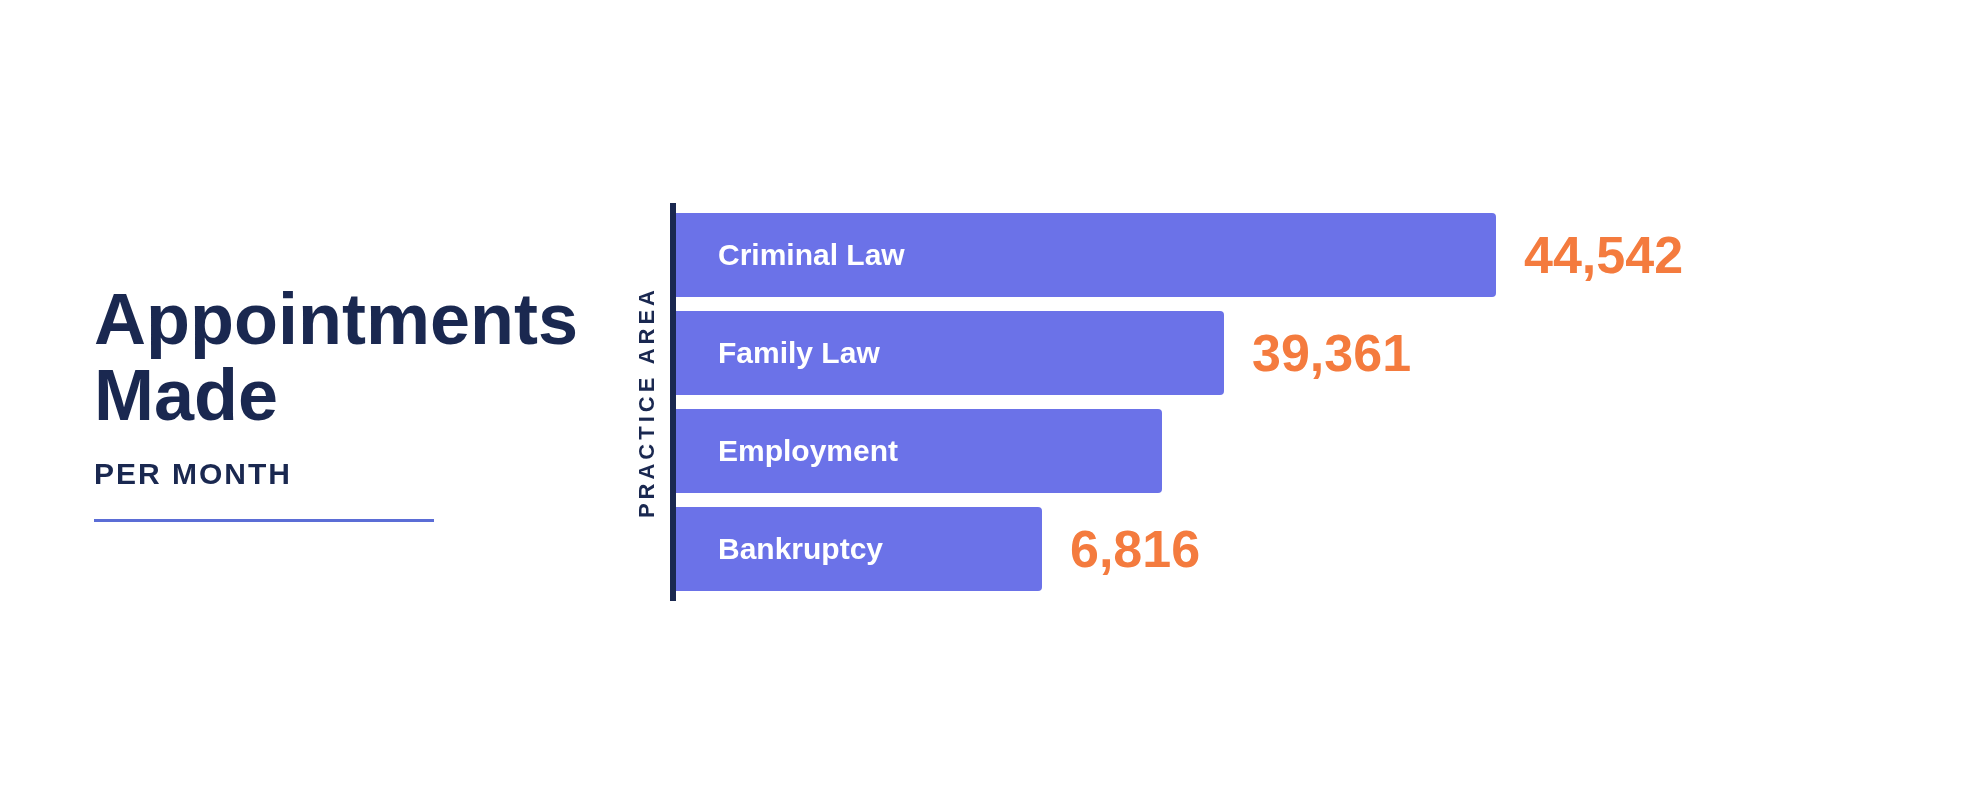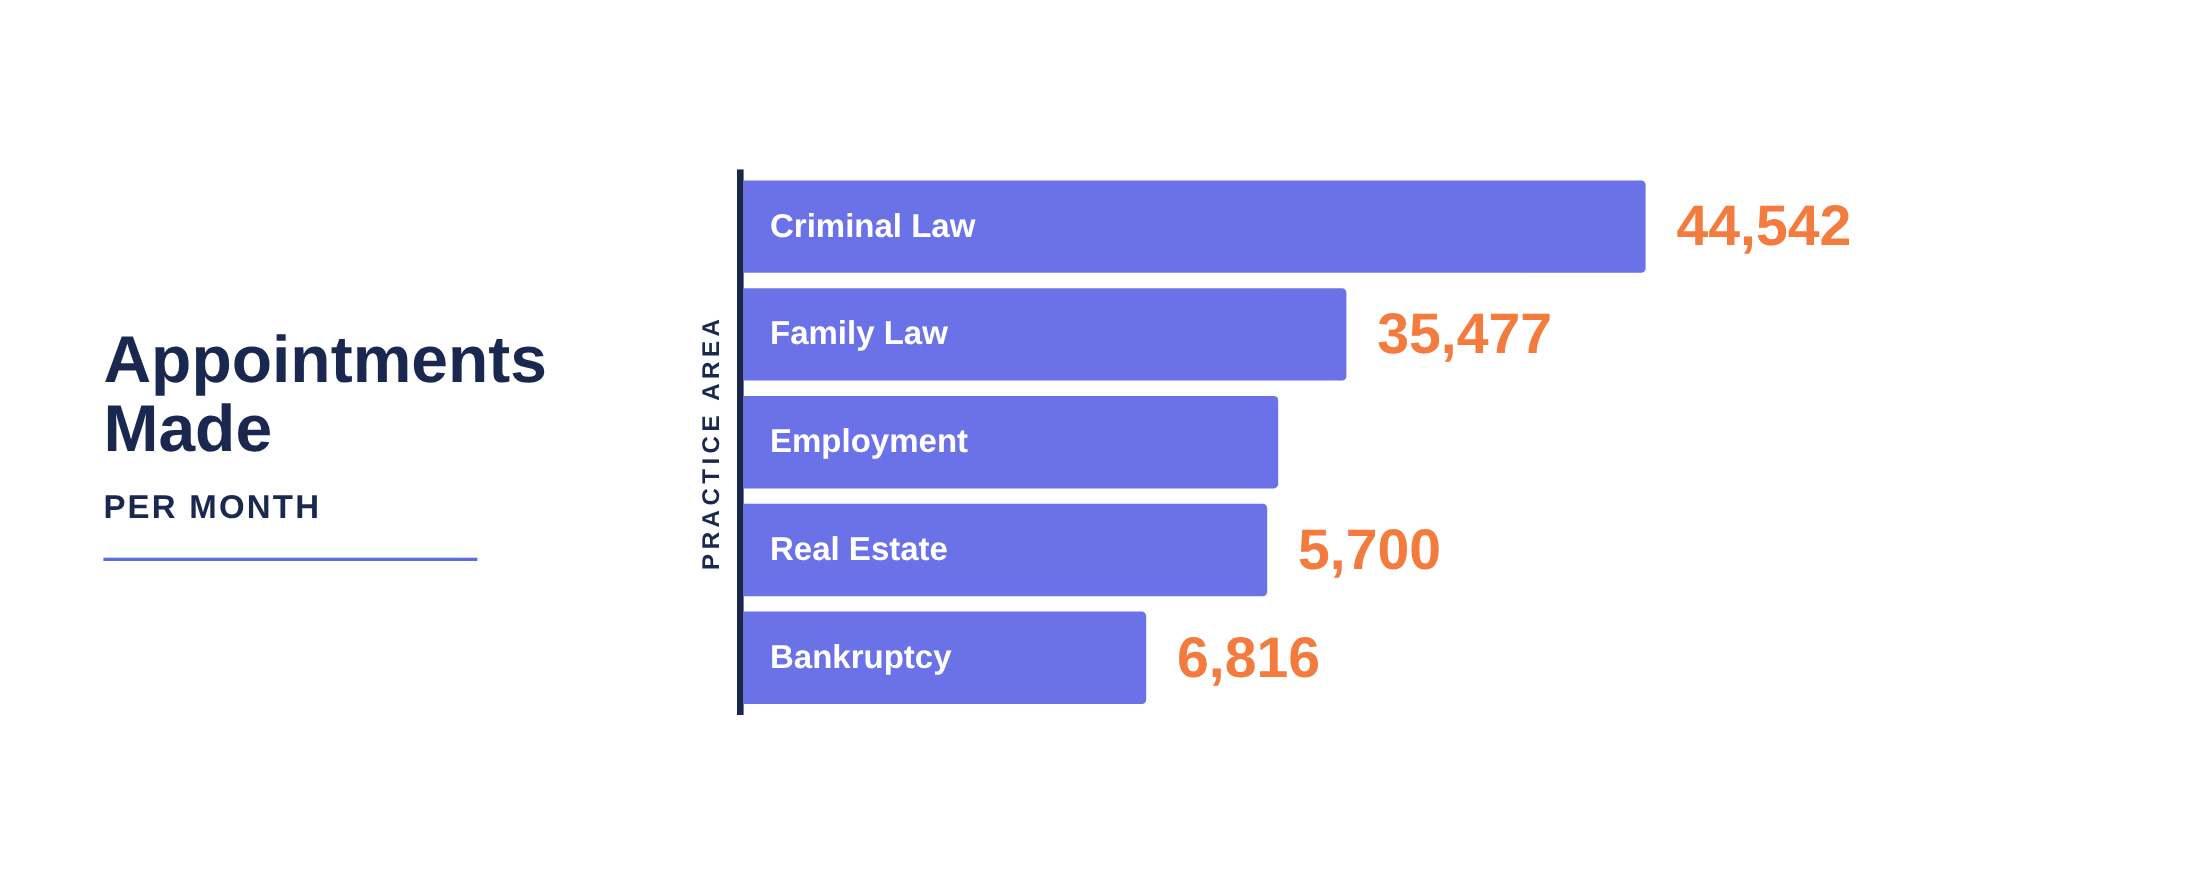--- a/index.html
+++ b/index.html
@@ -21,21 +21,21 @@
       width: 1800px;
       gap: 60px;
     }
 
     .left-panel {
       width: 480px;
       flex-shrink: 0;
     }
 
     .title {
-      font-size: 60px;
+      font-size: 72px;
       font-weight: 800;
       color: #1a2850;
       line-height: 1.05;
       margin-bottom: 24px;
     }
 
     .subtitle {
       font-size: 30px;
       font-weight: 700;
       color: #1a2850;
@@ -97,21 +97,21 @@
       display: flex;
       align-items: center;
     }
 
     .bar {
       height: 84px;
       background: #6b72e8;
       border-radius: 0 4px 4px 0;
       display: flex;
       align-items: center;
-      padding-left: 24px;
+      padding-left: 42px;
     }
 
     .bar-label {
       font-size: 30px;
       font-weight: 700;
       color: #ffffff;
       white-space: nowrap;
     }
 
     .bar-value {
@@ -150,36 +150,28 @@
           <span class="bar-label">Criminal Law</span>
         </div>
         <span class="bar-value">44,542</span>
       </div>
     </div>
         <div class="bar-row">
       <div class="bar-wrapper">
         <div class="bar" style="width:548px;">
           <span class="bar-label">Family Law</span>
         </div>
-        <span class="bar-value">35,477</span>
+        <span class="bar-value">39,361</span>
       </div>
     </div>
         <div class="bar-row">
       <div class="bar-wrapper">
         <div class="bar" style="width:486px;">
           <span class="bar-label">Employment</span>
         </div>
-      </div>
-    </div>
-        <div class="bar-row">
-      <div class="bar-wrapper">
-        <div class="bar" style="width:476px;">
-          <span class="bar-label">Real Estate</span>
-        </div>
-        <span class="bar-value">5,700</span>
       </div>
     </div>
         <div class="bar-row">
       <div class="bar-wrapper">
         <div class="bar" style="width:366px;">
           <span class="bar-label">Bankruptcy</span>
         </div>
         <span class="bar-value">6,816</span>
       </div>
     </div>

